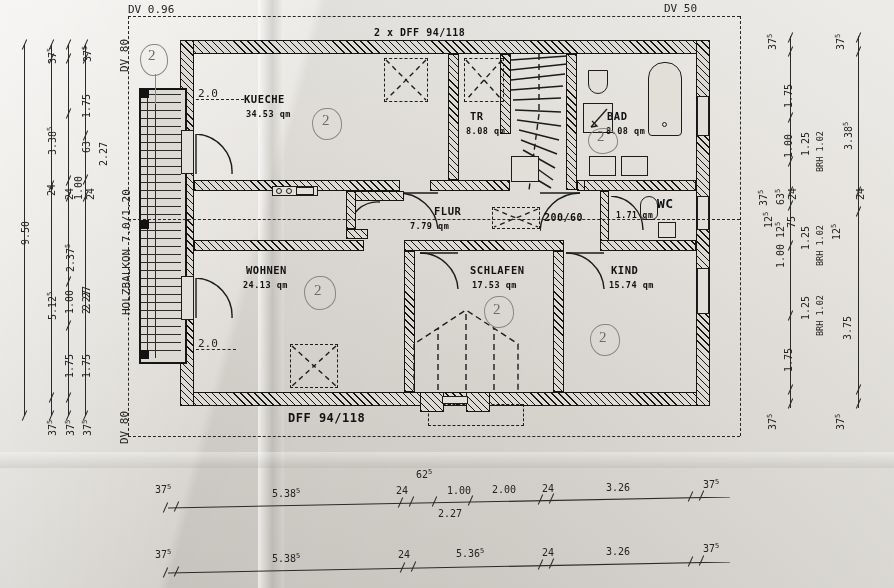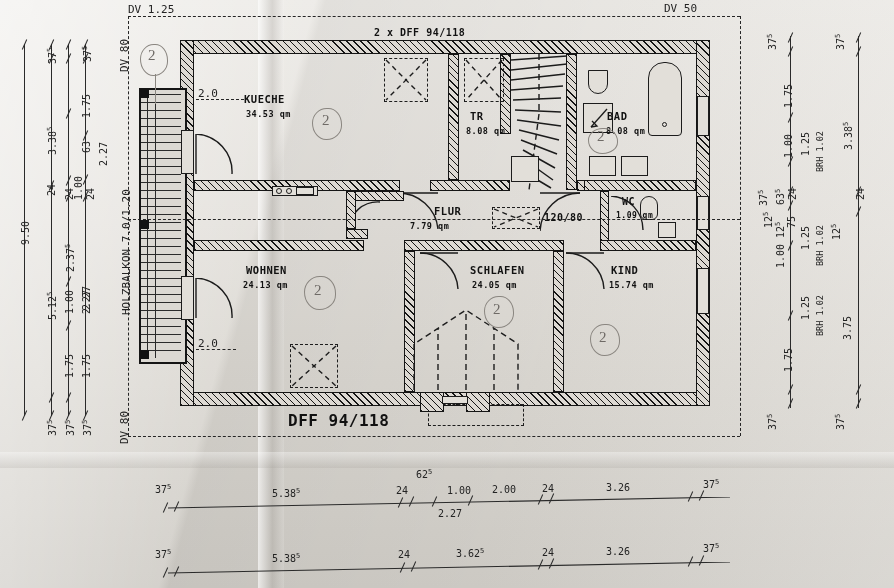--- a/index.html
+++ b/index.html
@@ -254,39 +254,39 @@
   </svg>
 
   <div class="dashline-h" style="left:128px;top:219px;width:612px;"></div>
 
   <div class="lbl rname" style="left:244px;top:93px;">KUECHE</div>
   <div class="lbl rarea" style="left:246px;top:109px;">34.53 qm</div>
   <div class="lbl rname" style="left:470px;top:110px;">TR</div>
   <div class="lbl rarea" style="left:466px;top:126px;">8.08 qm</div>
   <div class="lbl rname" style="left:607px;top:110px;">BAD</div>
   <div class="lbl rarea" style="left:606px;top:126px;">8.08 qm</div>
-  <div class="lbl rname" style="left:622px;top:196px;font-size:10px;">WC</div>
-  <div class="lbl rarea" style="left:616px;top:211px;font-size:8px;">1.09 qm</div>
+  <div class="lbl rname" style="left:657px;top:196px;font-size:13px;">WC</div>
+  <div class="lbl rarea" style="left:616px;top:211px;font-size:8px;">1.71 qm</div>
   <div class="lbl rname" style="left:434px;top:205px;">FLUR</div>
   <div class="lbl rarea" style="left:410px;top:221px;">7.79 qm</div>
   <div class="lbl rname" style="left:246px;top:264px;">WOHNEN</div>
   <div class="lbl rarea" style="left:243px;top:280px;">24.13 qm</div>
   <div class="lbl rname" style="left:470px;top:264px;">SCHLAFEN</div>
-  <div class="lbl rarea" style="left:472px;top:280px;">24.05 qm</div>
+  <div class="lbl rarea" style="left:472px;top:280px;">17.53 qm</div>
   <div class="lbl rname" style="left:611px;top:264px;">KIND</div>
   <div class="lbl rarea" style="left:609px;top:280px;">15.74 qm</div>
 
-  <div class="dim" style="left:128px;top:3px;font-size:11px;">DV 1.25</div>
+  <div class="dim" style="left:128px;top:3px;font-size:11px;">DV 0.96</div>
   <div class="dim" style="left:664px;top:2px;font-size:11px;">DV 50</div>
   <div class="lbl" style="left:374px;top:27px;font-size:10px;">2 x DFF 94/118</div>
-  <div class="lbl" style="left:288px;top:411px;font-size:16px;">DFF 94/118</div>
+  <div class="lbl" style="left:288px;top:411px;font-size:12px;">DFF 94/118</div>
   <div class="dim rot90" style="left:118px;top:72px;font-size:11px;">DV 80</div>
   <div class="dim rot90" style="left:118px;top:444px;font-size:11px;">DV 80</div>
   <div class="dim rot90" style="left:120px;top:315px;font-size:11px;">HOLZBALKON 7.0/1.20</div>
-  <div class="lbl" style="left:544px;top:212px;font-size:10px;">120/80</div>
+  <div class="lbl" style="left:544px;top:212px;font-size:10px;">200/60</div>
   <div class="dim" style="left:198px;top:87px;font-size:11px;">2.0</div>
   <div class="dim" style="left:198px;top:337px;font-size:11px;">2.0</div>
   <div class="dashline-h" style="left:196px;top:99px;width:48px;"></div>
   <div class="dashline-h" style="left:196px;top:349px;width:40px;"></div>
 
   <div class="v" style="left:24px;top:44px;height:372px;"></div>
   <div class="v" style="left:51px;top:44px;height:372px;"></div>
   <div class="v" style="left:68px;top:44px;height:372px;"></div>
   <div class="v" style="left:85px;top:44px;height:372px;"></div>
 
@@ -479,21 +479,21 @@
   <div class="tick" style="left:690px;top:556px;transform:rotate(24deg);"></div>
   <div class="tick" style="left:701px;top:555px;transform:rotate(24deg);"></div>
 
   <div class="dim" style="left:155px;top:548px;">
     <span>37</span><sup>5</sup></div>
   <div class="dim" style="left:272px;top:552px;">
     <span>5.38</span><sup>5</sup></div>
   <div class="dim" style="left:398px;top:549px;">
     <span>24</span></div>
   <div class="dim" style="left:456px;top:547px;">
-    <span>3.62</span><sup>5</sup></div>
+    <span>5.36</span><sup>5</sup></div>
   <div class="dim" style="left:542px;top:547px;">
     <span>24</span></div>
   <div class="dim" style="left:606px;top:546px;">
     <span>3.26</span></div>
   <div class="dim" style="left:703px;top:542px;">
     <span>37</span><sup>5</sup></div>
 
   <div class="circ" style="left:140px;top:44px;width:26px;height:30px;"></div>
   <div class="pencil" style="left:148px;top:47px;">2</div>
   <div class="v" style="left:155px;top:74px;height:30px;background:#8a8680;"></div>

